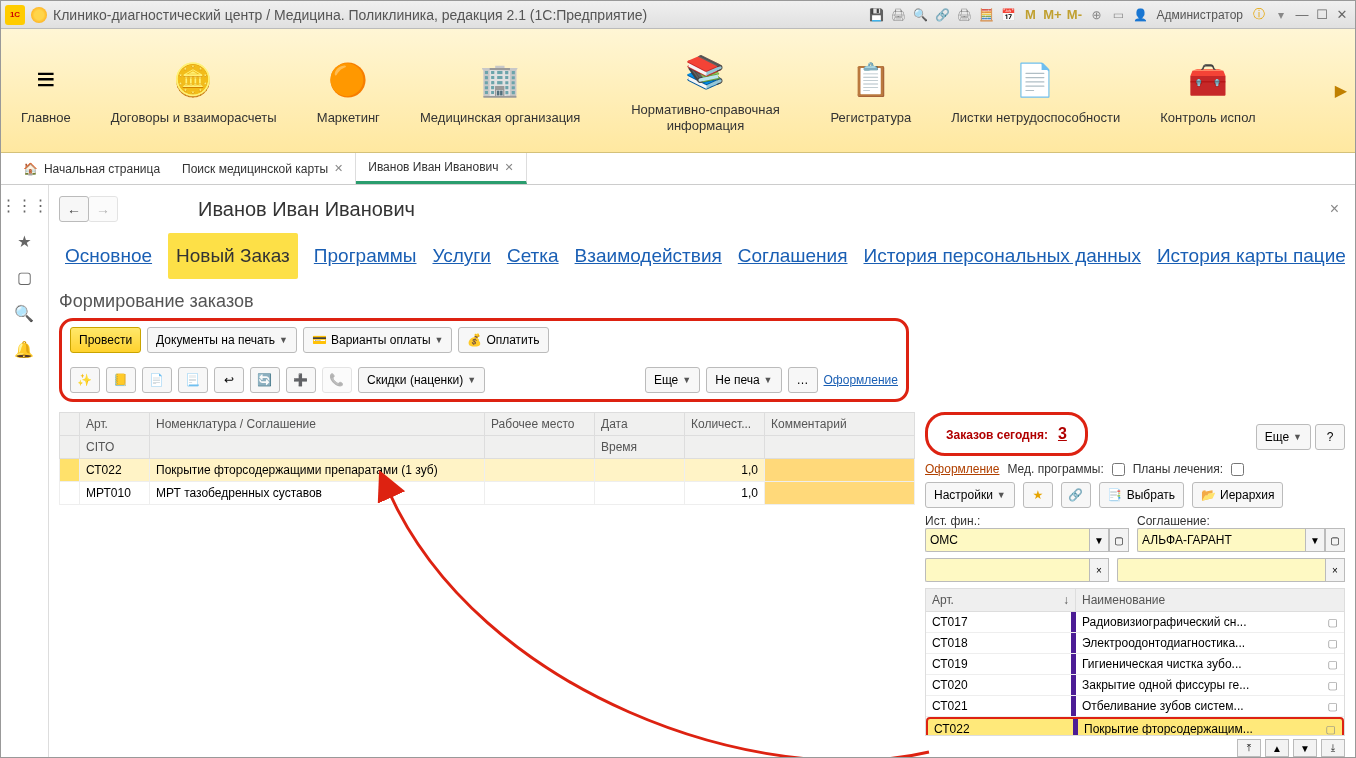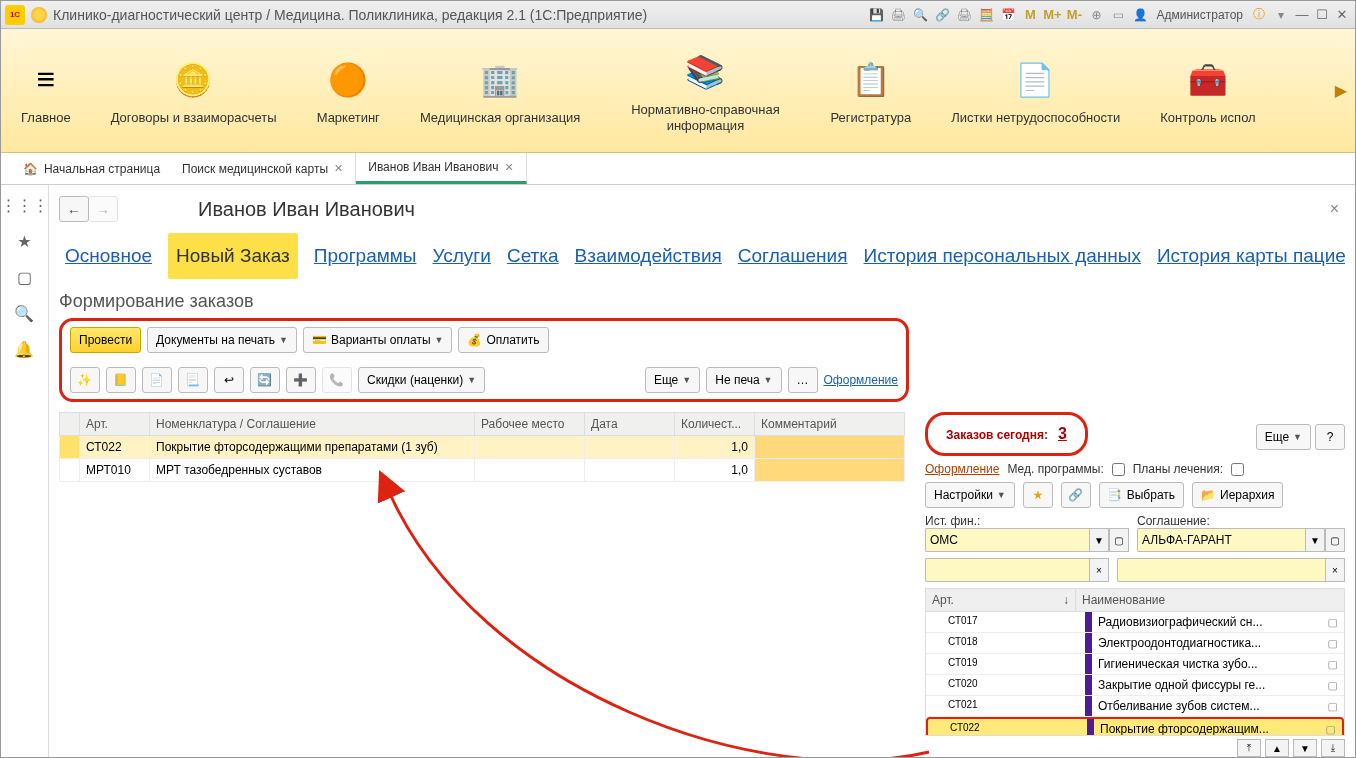--- a/index.html
+++ b/index.html
@@ -47,21 +47,21 @@
 
 .redwrap{border:3px solid #d21;border-radius:14px;padding:6px 8px;display:flex;flex-wrap:wrap;gap:6px;align-items:center;width:850px;}
 .btn{border:1px solid #bbb;background:#f7f7f7;padding:3px 8px;border-radius:3px;cursor:pointer;display:inline-flex;align-items:center;gap:4px;height:26px;font-size:12px;}
 .btn.yellow{background:linear-gradient(#ffe86b,#ffd22e);border-color:#c9a400;}
 .btn .caret{font-size:9px;color:#555;}
 .iconbtn{width:30px;padding:0;justify-content:center;}
 .rowgap{width:100%;height:2px;}
 .linklike{color:#1a5fb4;text-decoration:underline;cursor:pointer;font-size:12px;}
 .tbspacer{flex:1;}
 
-.content{display:flex;gap:20px;margin-top:10px;flex:1;overflow:hidden;}
+.content{display:flex;gap:10px;margin-top:10px;flex:1;overflow:hidden;}
 .leftpane{flex:1;display:flex;flex-direction:column;position:relative;}
 .rightpane{width:420px;display:flex;flex-direction:column;}
 
 table.grid{width:100%;border-collapse:collapse;}
 table.grid th{background:#f0f0ef;border:1px solid #ddd;padding:4px 6px;text-align:left;font-weight:normal;color:#555;font-size:12px;}
 table.grid td{border:1px solid #eee;padding:4px 6px;font-size:12px;vertical-align:top;}
 tr.sel td{background:#fff3c6;}
 tr.sel td:first-child{background:#ffe16b;}
 td.num{text-align:right;}
 
@@ -75,21 +75,21 @@
 .combo{display:flex;align-items:center;}
 .combo .smallinput{border-right:none;border-radius:2px 0 0 2px;}
 .combo .cbtn{border:1px solid #bbb;background:#f3f3f3;width:20px;height:24px;display:flex;align-items:center;justify-content:center;font-size:10px;cursor:pointer;}
 
 .rgridhdr{display:flex;background:#efefef;border:1px solid #ddd;}
 .rgridhdr div{padding:4px 6px;font-size:12px;color:#555;}
 .rgridhdr .c1{width:150px;border-right:1px solid #ddd;display:flex;align-items:center;justify-content:space-between;}
 .rgridhdr .c2{flex:1;}
 .rgridbody{border:1px solid #ddd;border-top:none;max-height:170px;overflow:auto;}
 .rrow{display:flex;border-bottom:1px solid #eee;cursor:pointer;}
-.rrow .c1{width:150px;border-right:7px solid #4c1d95;padding:3px 6px;font-size:10px;margin-left:16px;}
+.rrow .c1{width:150px;border-right:5px solid #4c1d95;padding:3px 6px;font-size:12px;}
 .rrow .c2{flex:1;padding:3px 6px;font-size:12px;display:flex;align-items:center;justify-content:space-between;}
 .rrow .open{color:#888;font-size:11px;}
 .rrow.hl{background:#ffe97a;border:2px solid #d21;border-radius:4px;}
 .rscroll{display:flex;justify-content:flex-end;gap:4px;margin-top:3px;}
 .rscroll .sb{width:24px;height:18px;border:1px solid #bbb;background:#f3f3f3;display:flex;align-items:center;justify-content:center;font-size:10px;cursor:pointer;}
 
 .arrow-svg{position:absolute;pointer-events:none;left:0;top:0;}
 </style>
 </head>
 <body>
@@ -258,20 +258,29 @@
             <thead>
               <tr>
                 <th style="width:20px;"></th>
                 <th style="width:70px;">Арт.</th>
                 <th>Номенклатура / Соглашение</th>
                 <th style="width:110px;">Рабочее место</th>
                 <th style="width:90px;">Дата</th>
                 <th style="width:80px;">Количест...</th>
                 <th style="width:150px;">Комментарий</th>
               </tr>
+              <tr>
+                <th></th>
+                <th>CITO</th>
+                <th></th>
+                  <th></th>
+                <th>Время</th>
+                <th></th>
+                  <th></th>
+              </tr>
             </thead>
             <tbody>
               <tr class="sel">
                 <td></td>
                 <td>СТ022</td>
                 <td>Покрытие фторсодержащими препаратами (1 зуб)</td>
                 <td></td>
                   <td></td>
                 <td class="num">1,0</td>
                 <td style="background:#ffd97a;"></td>

